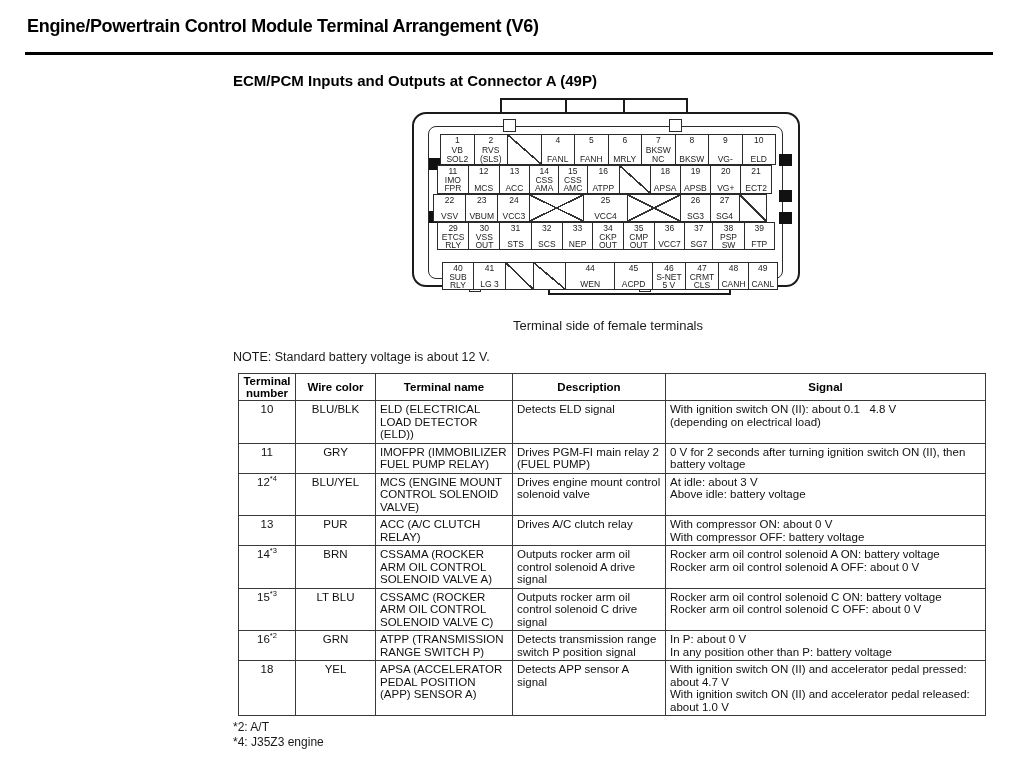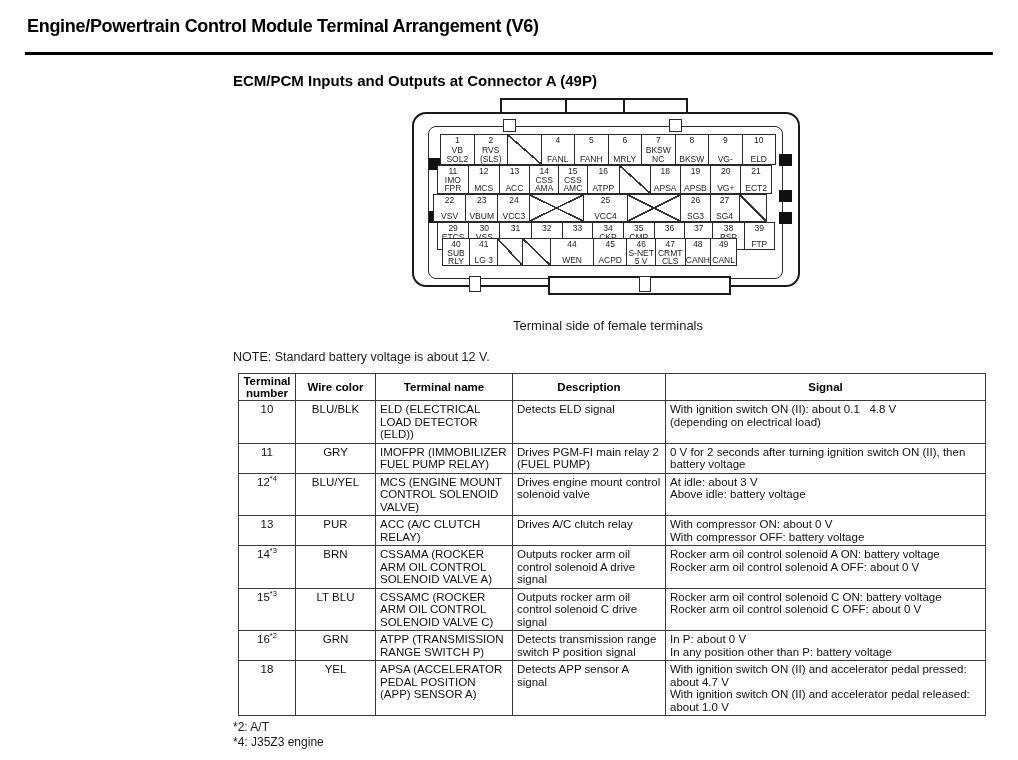--- a/index.html
+++ b/index.html
@@ -217,21 +217,21 @@
         </div>
         <div class="ccell" style="flex: 1 1 0px;">
           <div class="pnum">38</div>
           <div class="plbl">PSP<br>SW</div>
         </div>
         <div class="ccell" style="flex: 0.97 1 0px;">
           <div class="pnum">39</div>
           <div class="plbl">FTP</div>
         </div>
       </div>
-      <div class="crow" style="left: 34px; top: 144px; width: 295px; height: 28px;">
+      <div class="crow" style="left: 34px; top: 168px; width: 336px; height: 28px;">
         <div class="ccell" style="flex: 1 1 0px;">
           <div class="pnum">40</div>
           <div class="plbl">SUB<br>RLY</div>
         </div>
         <div class="ccell" style="flex: 1.05 1 0px;">
           <div class="pnum">41</div>
           <div class="plbl">LG 3</div>
         </div>
         <div class="ccell diag" style="flex: 0.9 1 0px;"></div>
         <div class="ccell diag" style="flex: 1.05 1 0px;"></div>

